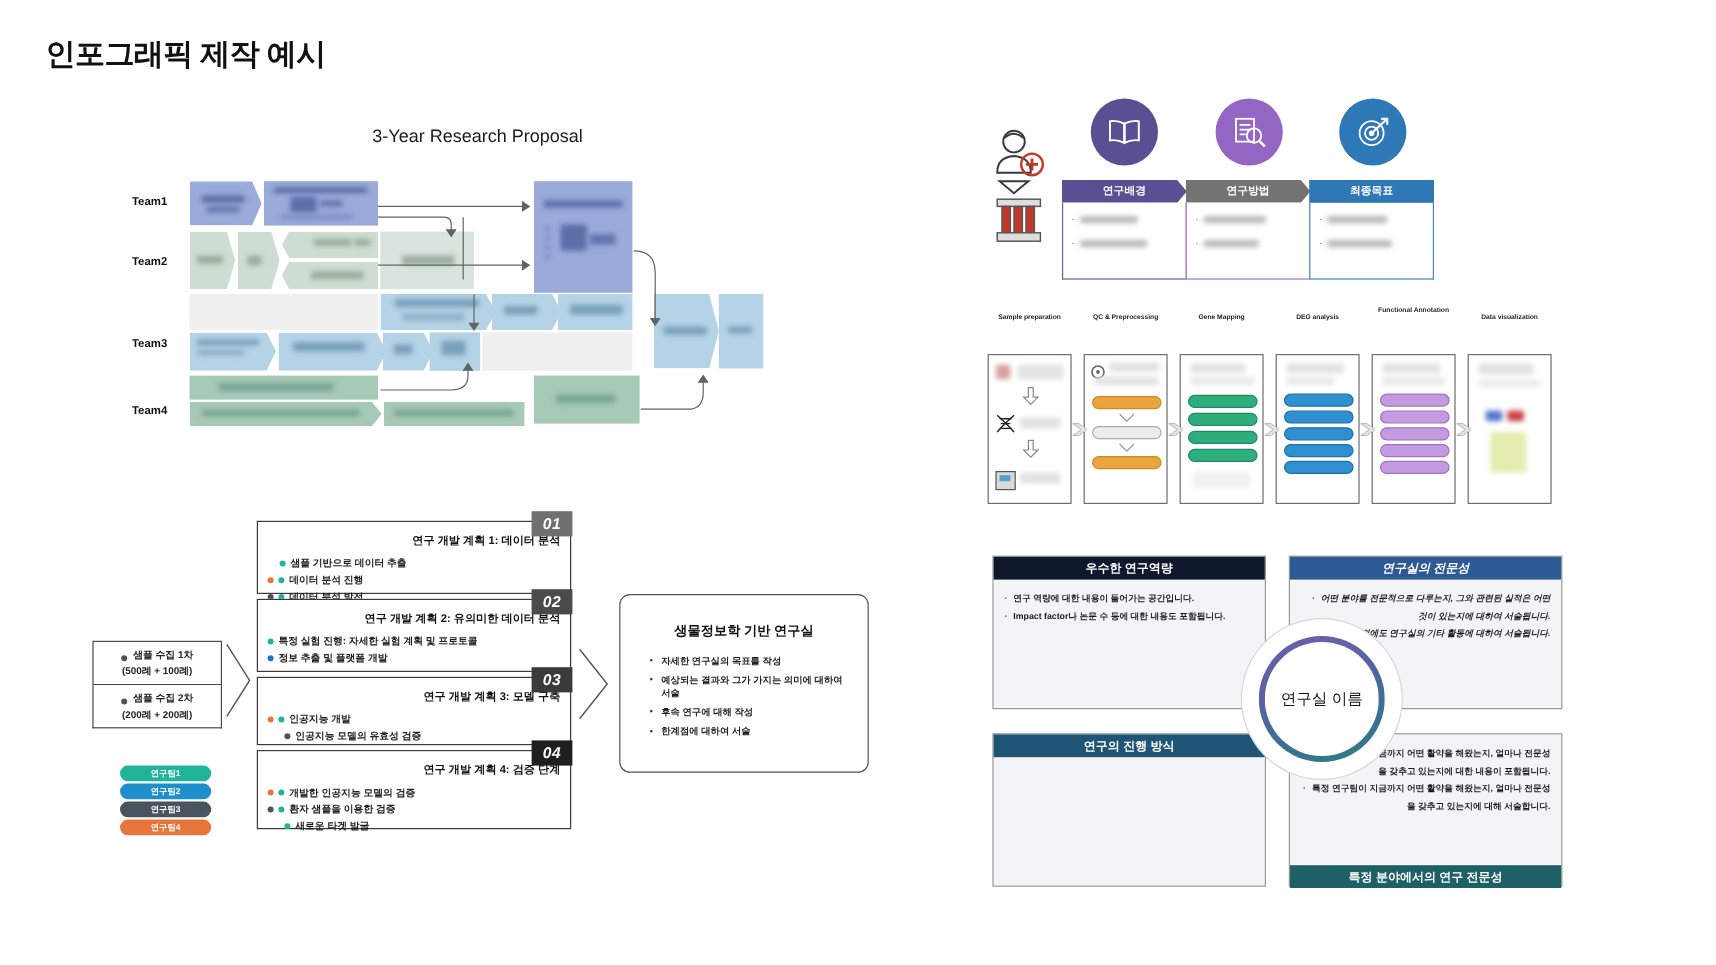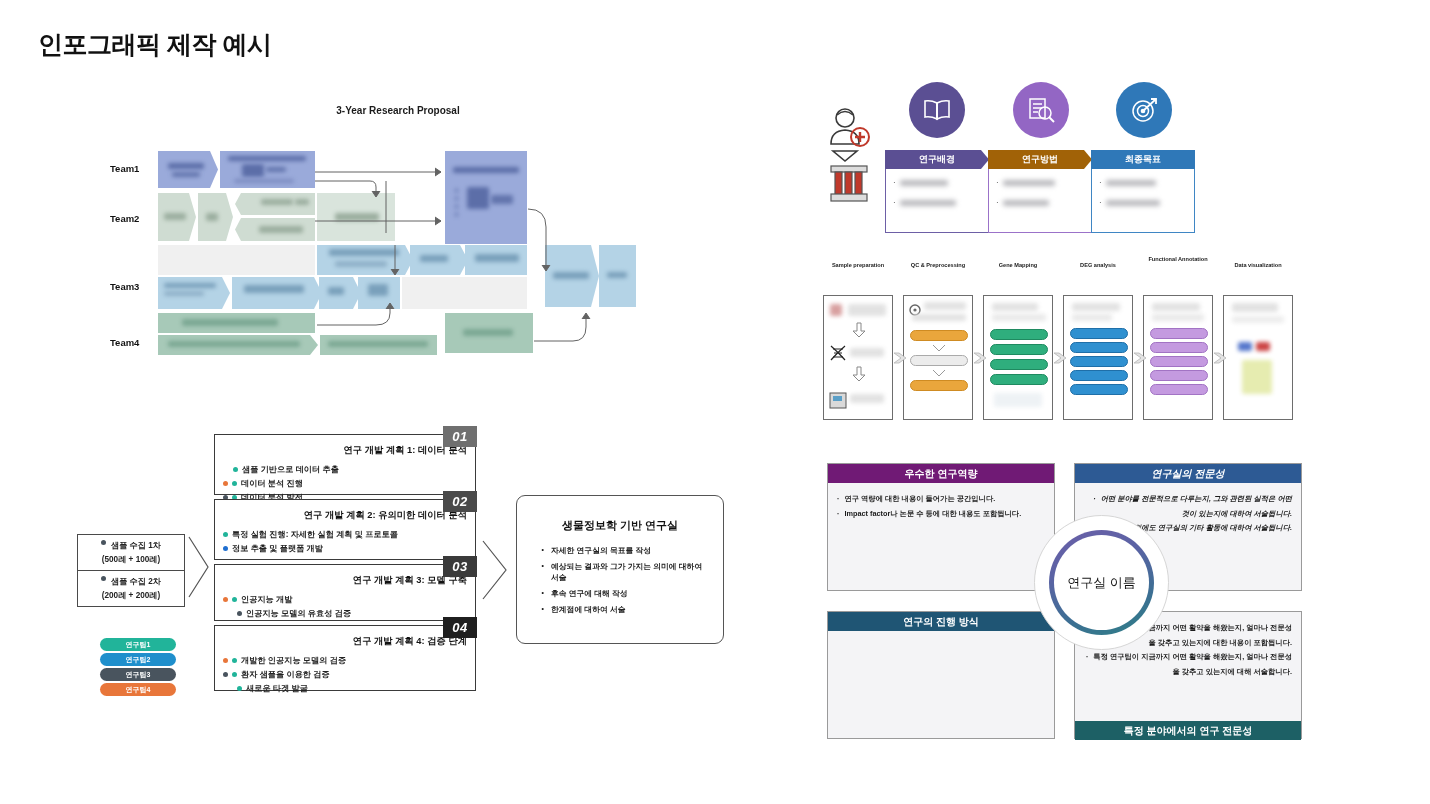--- a/index.html
+++ b/index.html
@@ -11,21 +11,21 @@
     color:#1a1a1a; overflow:hidden;
   }
   .page-title{
     position:absolute; left:38px; top:28px;
     font-size:25px; font-weight:bold; letter-spacing:-0.5px; color:#111;
   }
 
   
   #gantt{ position:absolute; left:158px; top:105px; width:480px; height:265px; }
   .gantt-title{ position:absolute; left:0; top:0; width:480px; text-align:center;
-    font-size:10px; font-weight:bold; color:#1b1b1b; }
+    font-size:15px; font-weight:normal; color:#1b1b1b; }
   .gantt-head{ position:absolute; left:0; top:24px; width:478px; height:16px;
     background:#f2f2f2; border-bottom:2px solid #1b1b1b; }
   .gantt-head .yr{ position:absolute; top:2px; font-size:8px; font-weight:bold;
     text-align:center; color:#111; }
   .yr1{ left:0; width:175px; }
   .yr2{ left:175px; width:165px; }
   .yr3{ left:340px; width:138px; }
   .tickmark{ position:absolute; top:10px; width:1px; height:10px; background:#111; }
   .teamlbl{ position:absolute; left:-48px; font-size:9.5px; font-weight:bold; color:#111; }
   .grow{ position:absolute; left:0; }
@@ -42,21 +42,21 @@
     color:#fff; font-size:13px; font-weight:bold; font-style:italic; letter-spacing:0.5px;}
   .plan-h{ text-align:right; font-size:9.3px; font-weight:bold; color:#111; margin-bottom:7px; }
   .plan-li{ display:flex; align-items:center; gap:4px; font-size:8.2px; font-weight:bold;
     color:#222; margin:3px 0 3px 10px; }
   .dot{ width:5px; height:5px; border-radius:50%; flex:none; }
 
   
   #samples{ position:absolute; left:77px; top:534px; width:108px; }
   .sbox{ border:1.1px solid #4a4a4a; background:#fff; padding:5px 4px; text-align:center; }
   .sbox .l1{ font-size:8.2px; font-weight:bold; color:#222; display:flex; gap:5px;
-    align-items:flex-start; justify-content:center; }
+    align-items:flex-end; justify-content:center; }
   .sbox .l2{ font-size:8.2px; font-weight:bold; color:#222; margin-top:3px; }
   #legend{ position:absolute; left:100px; top:638px; width:76px; }
   .pill{ height:13px; border-radius:7px; color:#fff; font-size:7px; font-weight:bold;
     display:flex; align-items:center; justify-content:center; margin-bottom:2px; }
 
   
   #goalbox{ position:absolute; left:516px; top:495px; width:208px; height:149px;
     border:1.2px solid #555; border-radius:9px; background:#fff; padding:14px 14px; }
   #goalbox h3{ margin:8px 0 12px 0; text-align:center; font-size:11px; font-weight:bold; color:#111; }
   .goal-li{ font-size:7.8px; font-weight:bold; color:#222; margin:5px 0 5px 10px;
@@ -415,21 +415,21 @@
           <span class="pd">·</span>
           <span class="pb" style="width:48px"></span>
         </div>
       <div class="pnl-li">
           <span class="pd">·</span>
           <span class="pb" style="width:56px"></span>
         </div>
     </div>
   </div>
   <div class="pnl" style="left:168px; top:68px;">
-    <div class="pnl-h" style="background:#a16207; clip-path:polygon(0 0,96px 0,104px 50%,96px 100%,0 100%);">연구방법</div>
+    <div class="pnl-h" style="background:#737373; clip-path:polygon(0 0,96px 0,104px 50%,96px 100%,0 100%);">연구방법</div>
     <div class="pnl-b" style="border-color:#9b72c9;">
       <div class="pnl-li">
           <span class="pd">·</span>
           <span class="pb" style="width:52px"></span>
         </div>
       <div class="pnl-li">
           <span class="pd">·</span>
           <span class="pb" style="width:46px"></span>
         </div>
     </div>
@@ -549,21 +549,21 @@
   <svg class="parrow" style="left:310px;">
       <path d="M1,3 l7,5 l-7,5 h5 l7,-5 l-7,-5 z" fill="#e4e4e4" stroke="#b5b5b5" stroke-width="0.8"></path>
     </svg>
   <svg class="parrow" style="left:390px;">
       <path d="M1,3 l7,5 l-7,5 h5 l7,-5 l-7,-5 z" fill="#e4e4e4" stroke="#b5b5b5" stroke-width="0.8"></path>
     </svg>
 </div>
 
 <div id="quad">
   <div class="qbox" style="left:0; top:0;">
-    <div class="qhead" style="background:#701a75;">우수한 연구역량</div>
+    <div class="qhead" style="background:#0f172a;">우수한 연구역량</div>
     <div class="qbody" style="text-align:left;">
       <div class="qli"><span class="qb">·</span><span>연구 역량에 대한 내용이 들어가는 공간입니다.</span></div>
       <div class="qli"><span class="qb">·</span><span>Impact factor나 논문 수 등에 대한 내용도 포함됩니다.</span></div>
     </div>
   </div>
 
   <div class="qbox" style="left:247px; top:0;font-style:italic;">
     <div class="qhead" style="background:#2d5a94;">연구실의 전문성</div>
     <div class="qbody" style="text-align:right;">
       <div class="qli"><span class="qb">·</span><span>어떤 분야를 전문적으로 다루는지, 그와 관련된 실적은 어떤 것이 있는지에 대하여 서술됩니다.</span></div>

